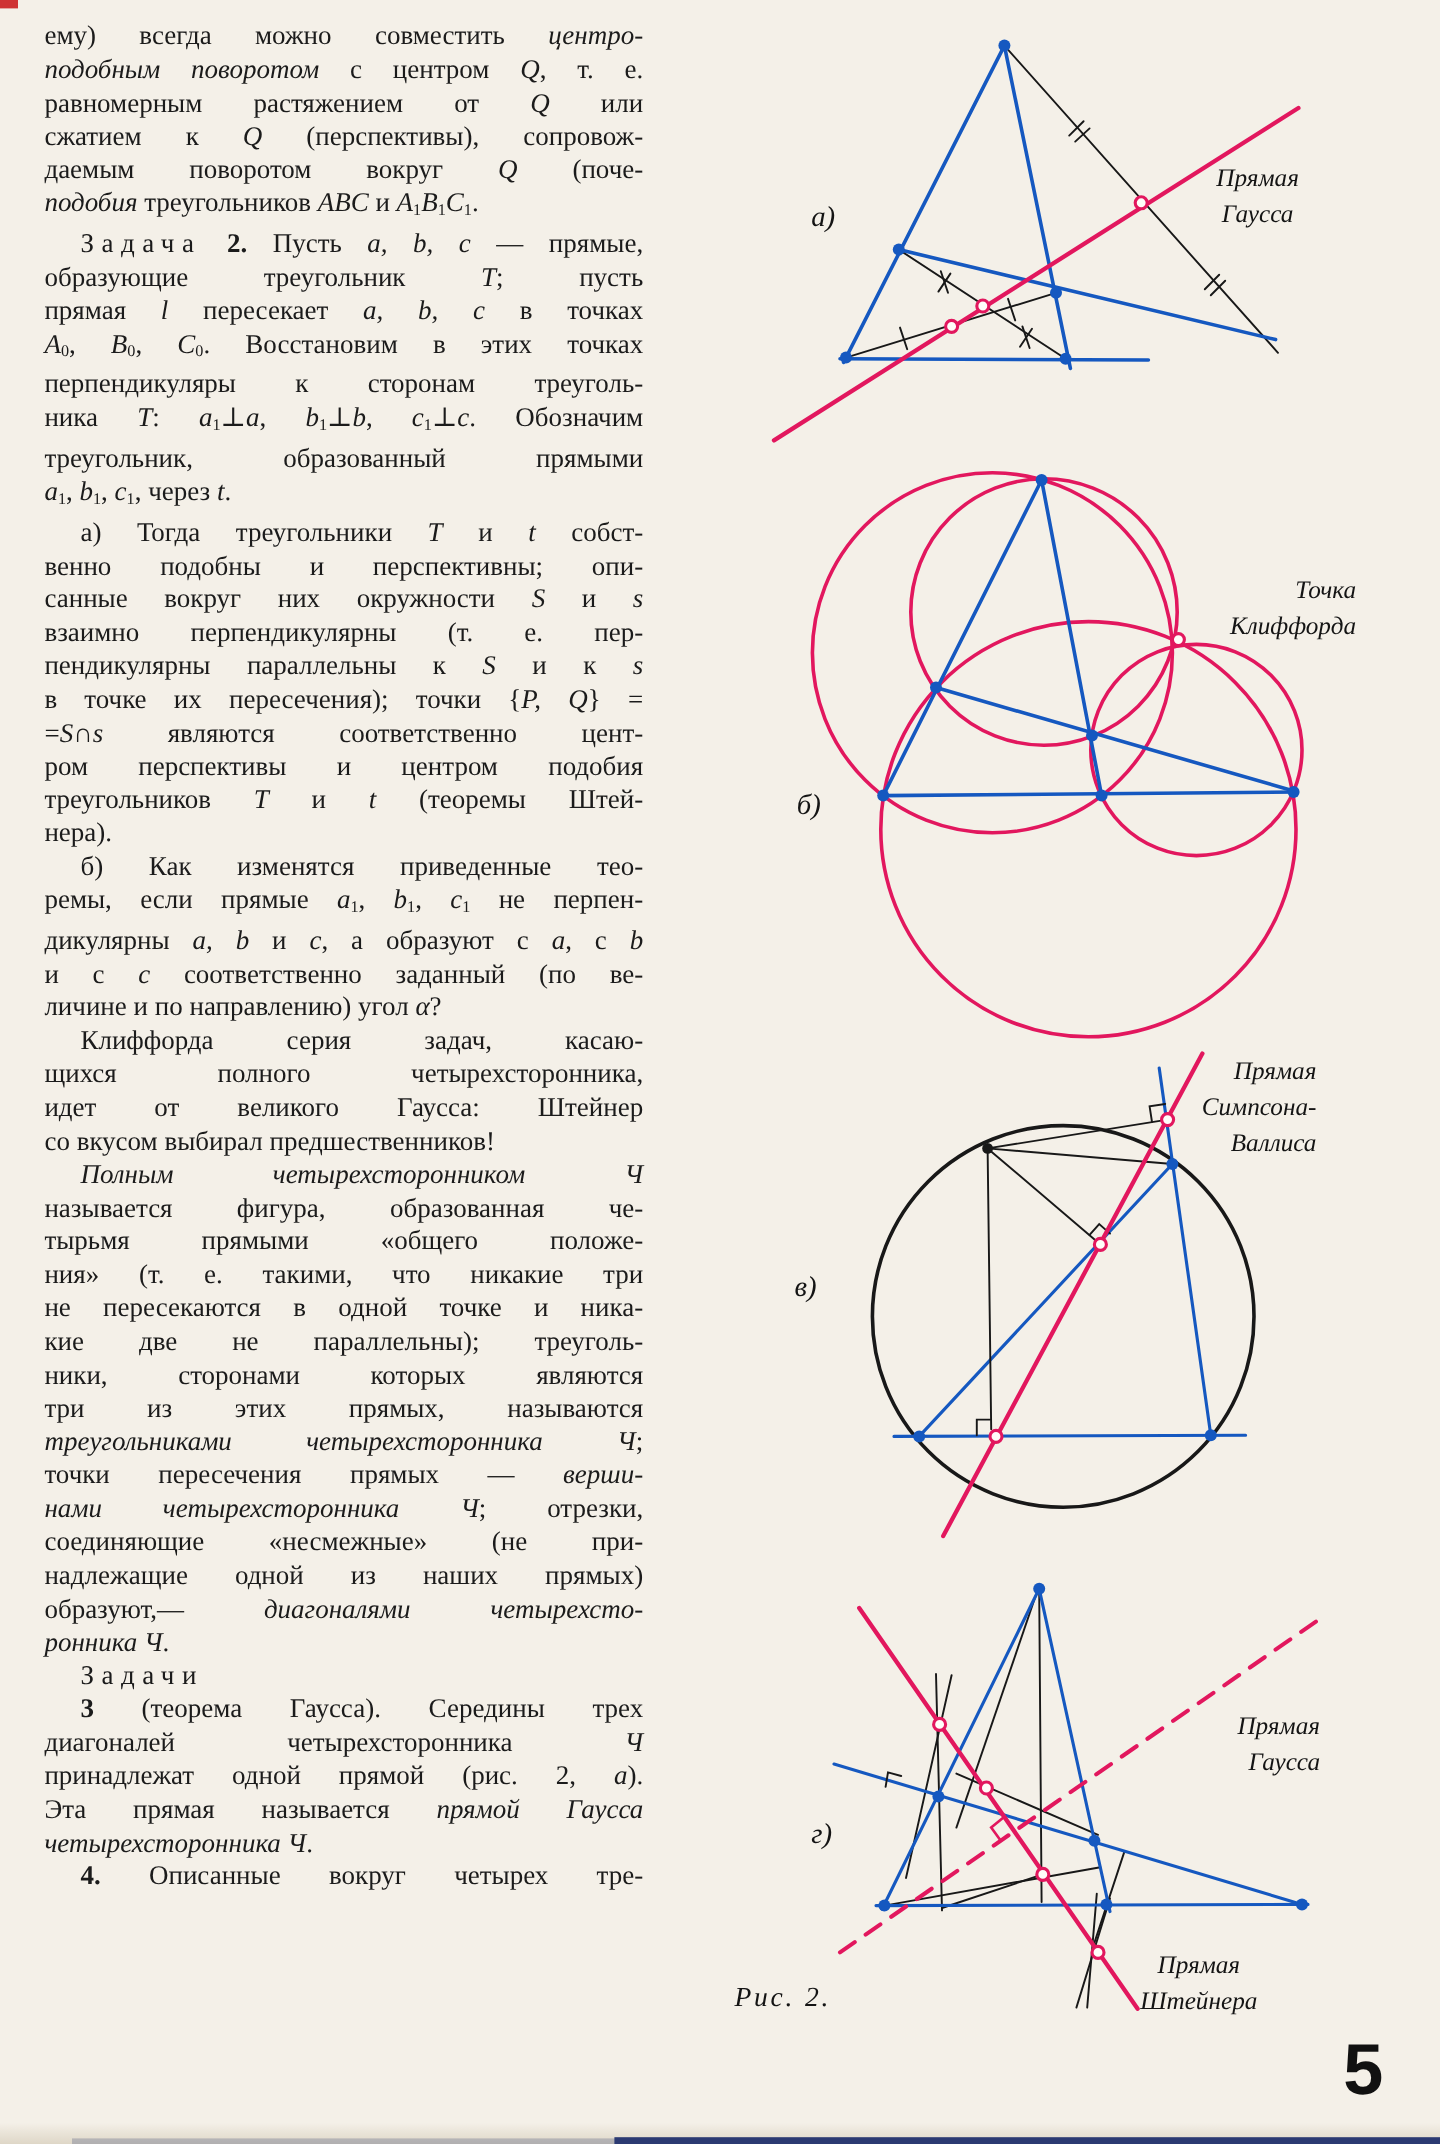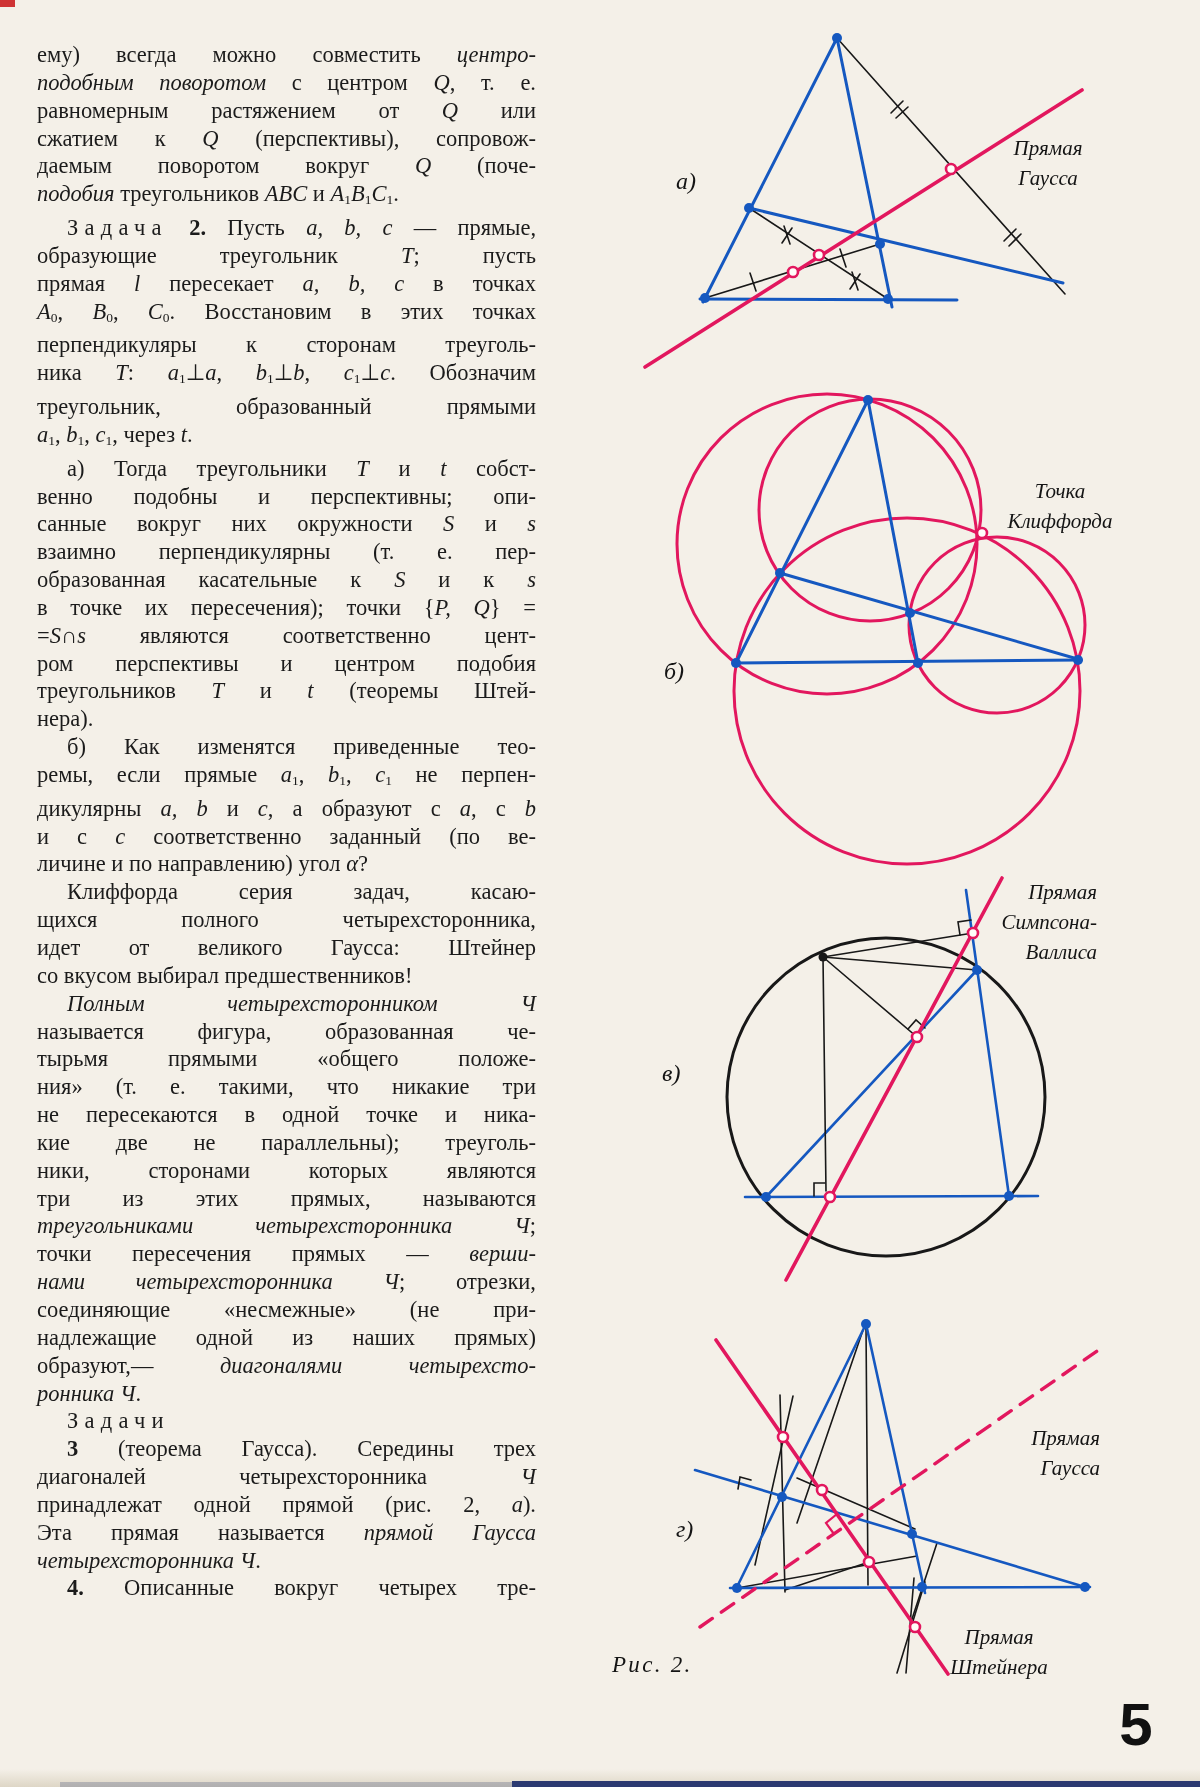--- a/index.html
+++ b/index.html
@@ -4,22 +4,22 @@
 <style>
   html,body{margin:0;padding:0;}
   body{
     width:1200px;height:1787px;position:relative;overflow:hidden;
     background:var(--paper,#f4f0e8);
     font-family:"Liberation Serif","DejaVu Serif","DejaVu Sans",serif;
     color:var(--ink,#1b1b1b);
   }
   
   .text-col{
-    position:absolute;left:37px;top:41px;width:499px;
-    font-size:22.5px;line-height:27.85px;font-family:Liberation Serif, serif;
+    position:absolute;left:37px;top:16px;width:499px;
+    font-size:22.5px;line-height:27.85px;
   }
   .line{text-align:justify;text-align-last:justify;white-space:normal;}
   .line.fin{text-align-last:auto;}
   .line.ind{text-indent:30px;}
   .i{font-style:italic;}
   .b{font-weight:bold;}
   .sp{letter-spacing:0.28em;}
   .sub{font-size:0.6em;vertical-align:-0.22em;letter-spacing:0;}
   
   svg.fig{position:absolute;left:0;top:0;}
@@ -69,21 +69,21 @@
     <div class="line"><span>прямая </span><span class="i">l</span><span> пересекает </span><span class="i">a, b, c</span><span> в точках</span></div>
     <div class="line"><span class="i">A</span><span class="sub">0</span><span>, </span><span class="i">B</span><span class="sub">0</span><span>, </span><span class="i">C</span><span class="sub">0</span><span>. Восстановим в этих точках</span></div>
     <div class="line"><span>перпендикуляры к сторонам треуголь-</span></div>
     <div class="line"><span>ника </span><span class="i">T</span><span>: </span><span class="i">a</span><span class="sub">1</span><span>⊥</span><span class="i">a</span><span>, </span><span class="i">b</span><span class="sub">1</span><span>⊥</span><span class="i">b</span><span>, </span><span class="i">c</span><span class="sub">1</span><span>⊥</span><span class="i">c</span><span>. Обозначим</span></div>
     <div class="line"><span>треугольник, образованный прямыми</span></div>
     <div class="line fin"><span class="i">a</span><span class="sub">1</span><span>, </span><span class="i">b</span><span class="sub">1</span><span>, </span><span class="i">c</span><span class="sub">1</span><span>, через </span><span class="i">t</span><span>.</span></div>
     <div class="line ind"><span>а) Тогда треугольники </span><span class="i">T</span><span> и </span><span class="i">t</span><span> собст-</span></div>
     <div class="line"><span>венно подобны и перспективны; опи-</span></div>
     <div class="line"><span>санные вокруг них окружности </span><span class="i">S</span><span> и </span><span class="i">s</span></div>
     <div class="line"><span>взаимно перпендикулярны (т. е. пер-</span></div>
-    <div class="line"><span>образованная касательные к </span><span class="i">S</span><span> и к </span><span class="i">s</span></div>
+    <div class="line"><span>пендикулярны параллельны к </span><span class="i">S</span><span> и к </span><span class="i">s</span></div>
     <div class="line"><span>в точке их пересечения); точки {</span><span class="i">P, Q</span><span>} =</span></div>
     <div class="line"><span>=</span><span class="i">S</span><span>∩</span><span class="i">s</span><span> являются соответственно цент-</span></div>
     <div class="line"><span>ром перспективы и центром подобия</span></div>
     <div class="line"><span>треугольников </span><span class="i">T</span><span> и </span><span class="i">t</span><span> (теоремы Штей-</span></div>
     <div class="line fin"><span>нера).</span></div>
     <div class="line ind"><span>б) Как изменятся приведенные тео-</span></div>
     <div class="line"><span>ремы, если прямые </span><span class="i">a</span><span class="sub">1</span><span>, </span><span class="i">b</span><span class="sub">1</span><span>, </span><span class="i">c</span><span class="sub">1</span><span> не перпен-</span></div>
     <div class="line"><span>дикулярны </span><span class="i">a, b</span><span> и </span><span class="i">c</span><span>, а образуют с </span><span class="i">a</span><span>, с </span><span class="i">b</span></div>
     <div class="line"><span>и с </span><span class="i">c</span><span> соответственно заданный (по ве-</span></div>
     <div class="line fin"><span>личине и по направлению) угол </span><span class="i">α</span><span>?</span></div>
@@ -229,21 +229,21 @@
   </g>
 </svg>
 
 <div class="fig-tag" style="left:676px;top:168px">а)</div>
 <div class="fig-label" style="left:998px;top:134px;width:100px;text-align:center">
   <span>Прямая</span><br>
   <span>Гаусса</span>
 </div>
 
 <div class="fig-tag" style="left:664px;top:658px">б)</div>
-<div class="fig-label" style="left:990px;top:477px;width:140px;text-align:center">
+<div class="fig-label" style="left:990px;top:477px;width:140px;text-align:right">
   <span>Точка</span><br>
   <span>Клиффорда</span>
 </div>
 
 <div class="fig-tag" style="left:662px;top:1060px">в)</div>
 <div class="fig-label" style="left:985px;top:878px;width:112px;text-align:right">
   <span>Прямая</span><br>
   <span>Симпсона-</span><br>
   <span>Валлиса</span>
 </div>

